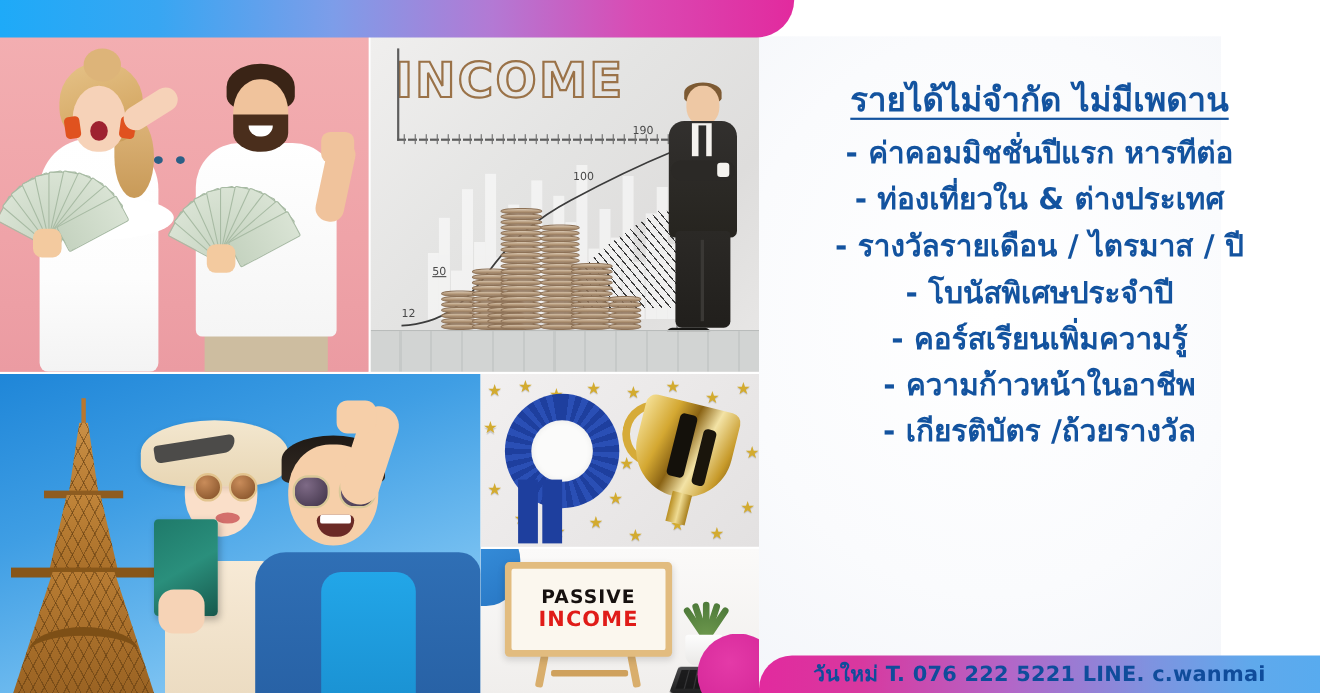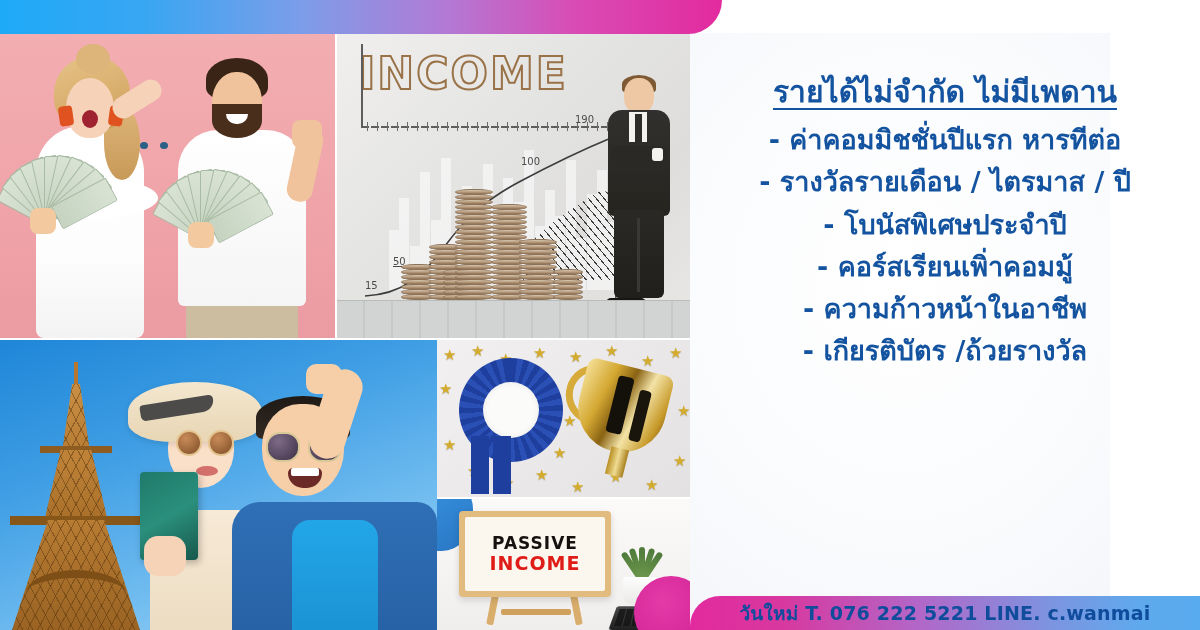--- a/index.html
+++ b/index.html
@@ -403,22 +403,22 @@
           <i style="left: 280px;"></i>
           <i style="left: 290px;"></i>
           <i style="left: 300px;"></i>
           <i style="left: 310px;"></i>
           <i style="left: 320px;"></i>
         </div>
       <div class="inc-hatch"></div>
       <svg class="inc-curve" viewBox="0 0 300 170">
         <path d="M2 166 C 40 164, 60 146, 82 116 C 104 86, 126 68, 156 52 C 186 36, 214 22, 248 8" fill="none" stroke="#3c3c3c" stroke-width="1.6"></path>
       </svg>
-      <div class="lbl" style="left:28px;top:248px;">15</div>
-      <div class="lbl" style="left:56px;top:224px;text-decoration:underline;">50</div>
+      <div class="lbl" style="left:28px;top:248px;">12</div>
+      <div class="lbl" style="left:56px;top:210px;text-decoration:underline;">50</div>
       <div class="lbl" style="left:184px;top:124px;">100</div>
       <div class="lbl" style="left:238px;top:82px;">190</div>
       <div class="inc-vline"></div>
       <div class="inc-vruler" style="white-space: pre;">15
 14
 13
 12
 11
 10
 9
@@ -649,23 +649,24 @@
       <div class="pot"></div>
       <div class="keyboard"></div>
       <div class="magenta-blob"></div>
     </div>
   </div>
 
   <div class="right-panel">
     <div class="copy">
       <div class="headline">รายได้ไม่จำกัด ไม่มีเพดาน </div>
       <div class="bullet">- ค่าคอมมิชชั่นปีแรก หารทีต่อ</div>
+      <div class="bullet">- ท่องเที่ยวใน &amp; ต่างประเทศ</div>
       <div class="bullet">- รางวัลรายเดือน / ไตรมาส / ปี</div>
       <div class="bullet">- โบนัสพิเศษประจำปี</div>
-      <div class="bullet">- คอร์สเรียนเพิ่าคอมมู้</div>
+      <div class="bullet">- คอร์สเรียนเพิ่มความรู้</div>
       <div class="bullet">- ความก้าวหน้าในอาชีพ</div>
       <div class="bullet">- เกียรติบัตร /ถ้วยรางวัล</div>
     </div>
   </div>
 
   <div class="top-bar"></div>
   <div class="bottom-bar">
     <span class="contact">วันใหม่  T. 076 222 5221  LINE. c.wanmai</span>
   </div>
 

